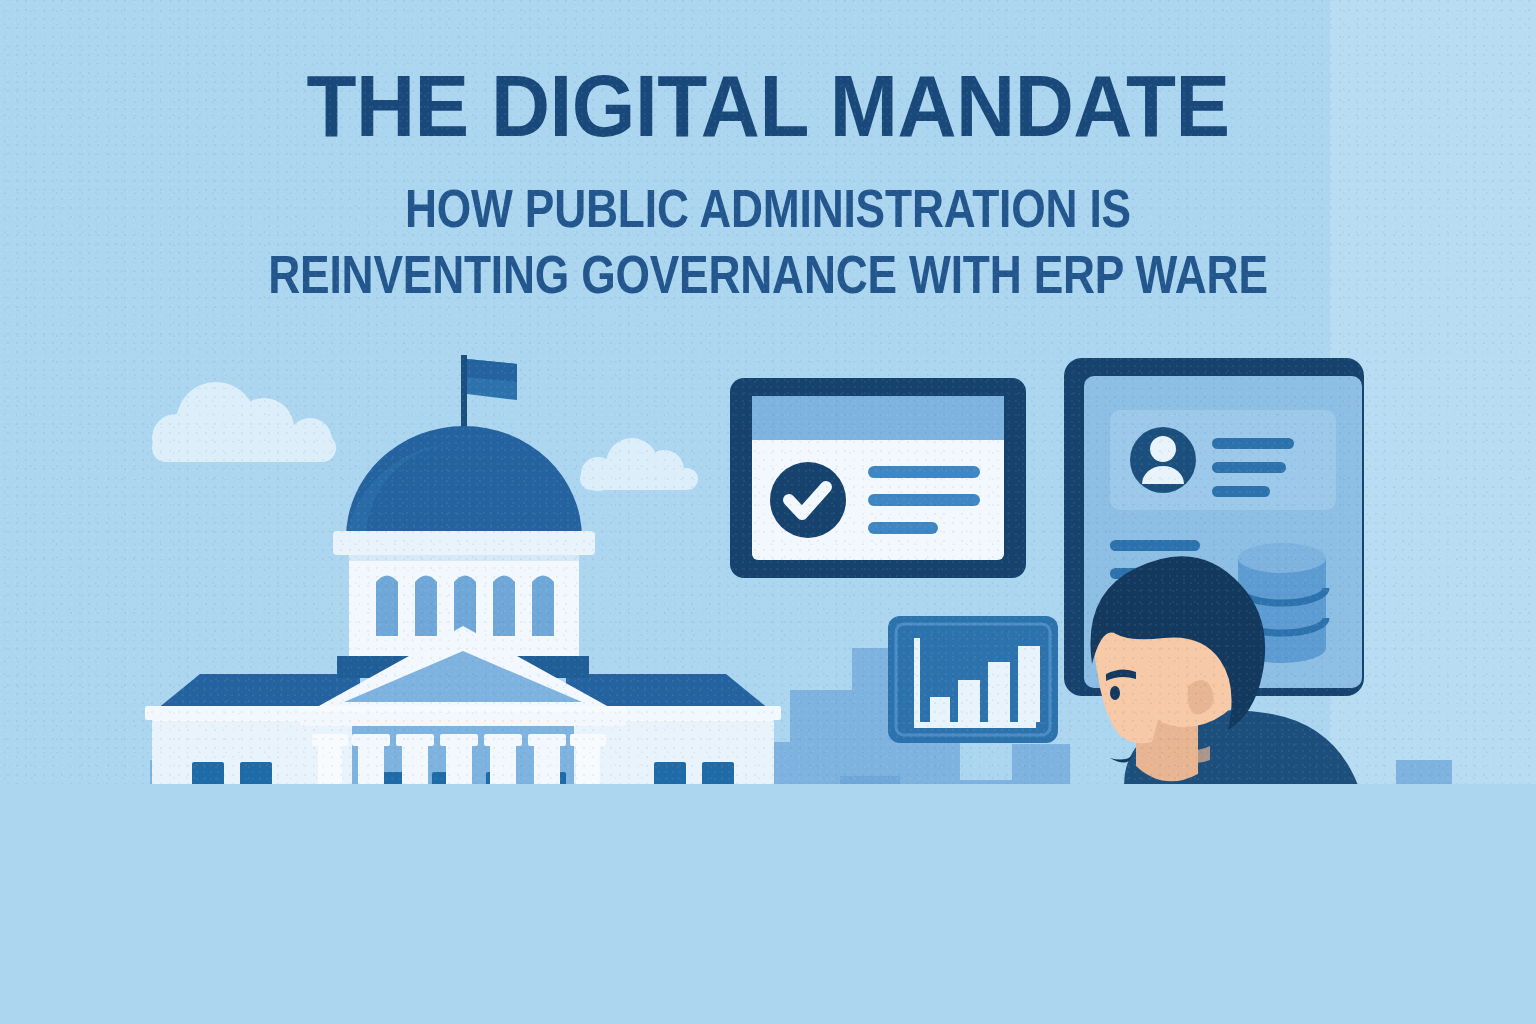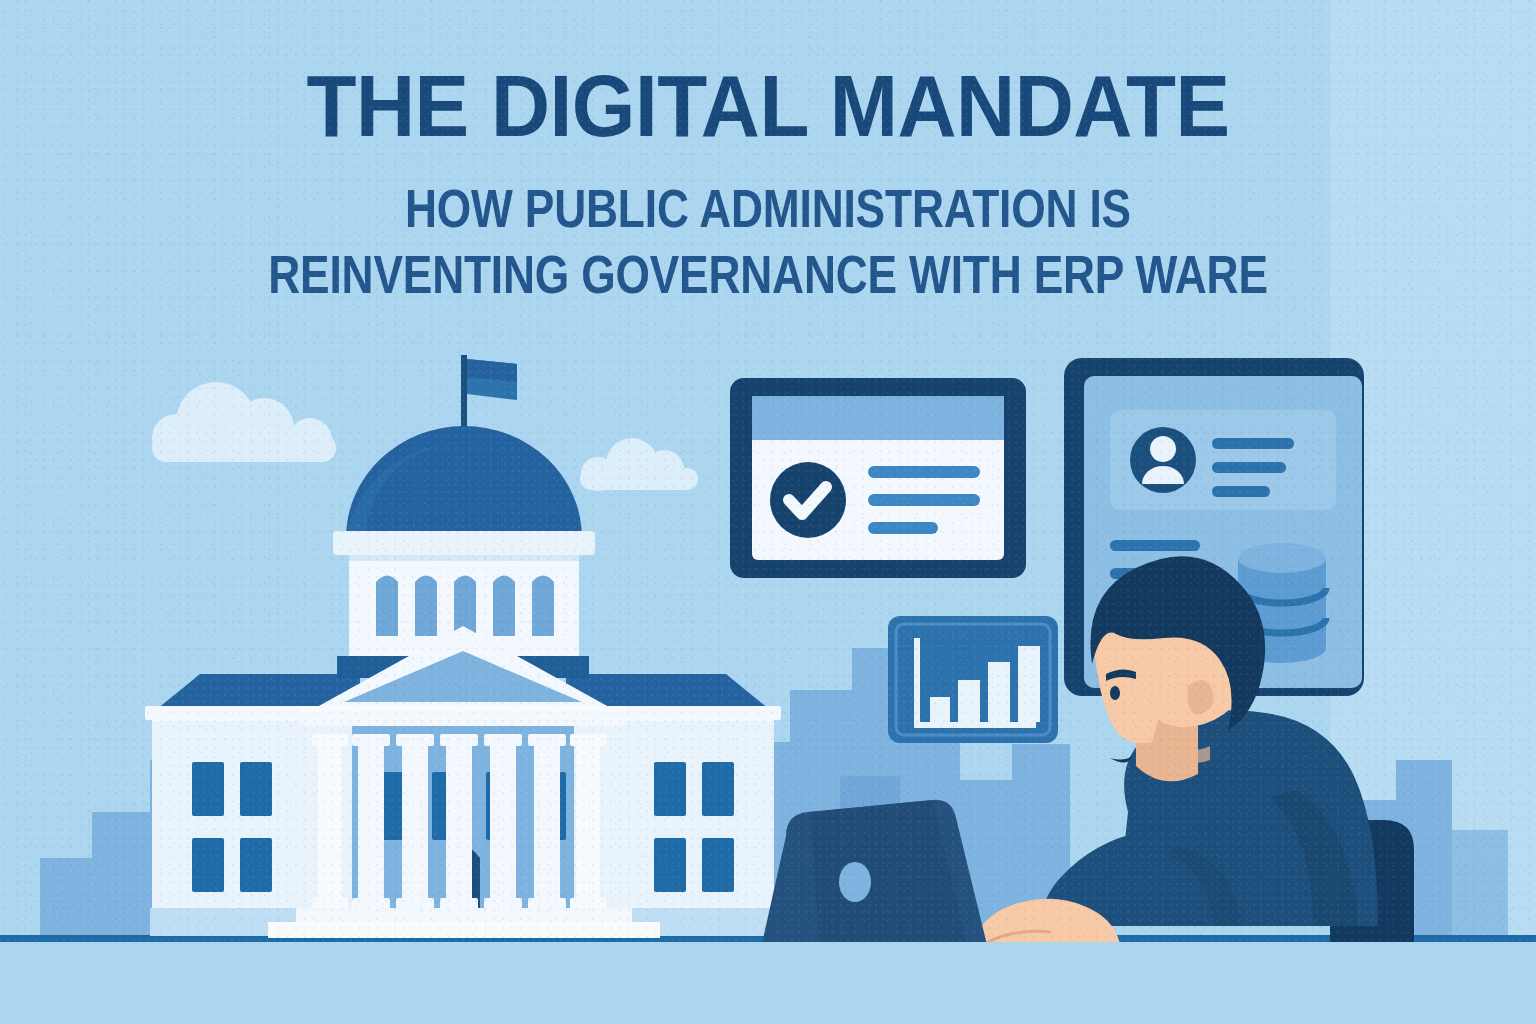--- a/index.html
+++ b/index.html
@@ -1,21 +1,21 @@
 <!DOCTYPE html>
 <html><head>
 <meta charset="utf-8">
 <style>
   html,body{margin:0;padding:0;}
   body{
     width:1536px;height:1024px;overflow:hidden;
     font-family:"Liberation Sans","DejaVu Sans",sans-serif;
     background:#ACD6F0;
   }
-  #stage{position:relative;width:1536px;height:942px;overflow:hidden;background:#f0abfc;}
+  #stage{position:relative;width:1536px;height:784px;overflow:hidden;background:#f0abfc;}
   #art{position:absolute;left:0;top:0;width:1536px;height:1024px;}
 
   .headline-wrap{
     position:absolute;left:0;top:0;width:1536px;
     text-align:center;pointer-events:none;
   }
   .t-main{
     margin:0;padding:0;
     font-size:88px;line-height:1.0;
     font-weight:700;letter-spacing:-0.5px;

